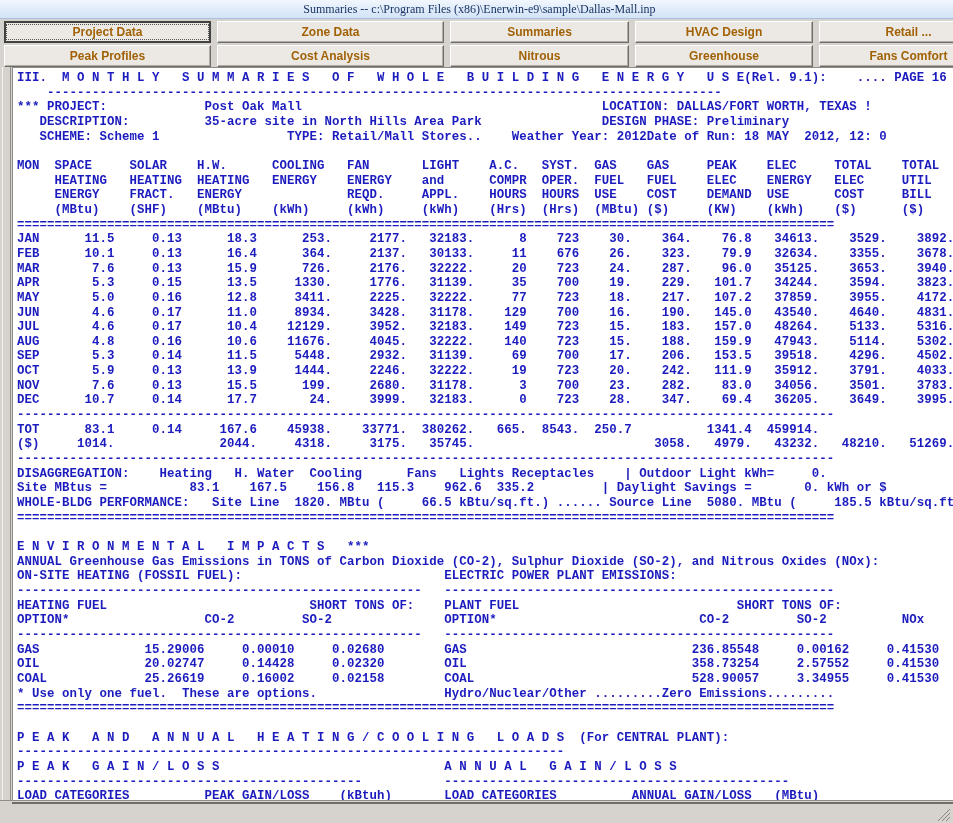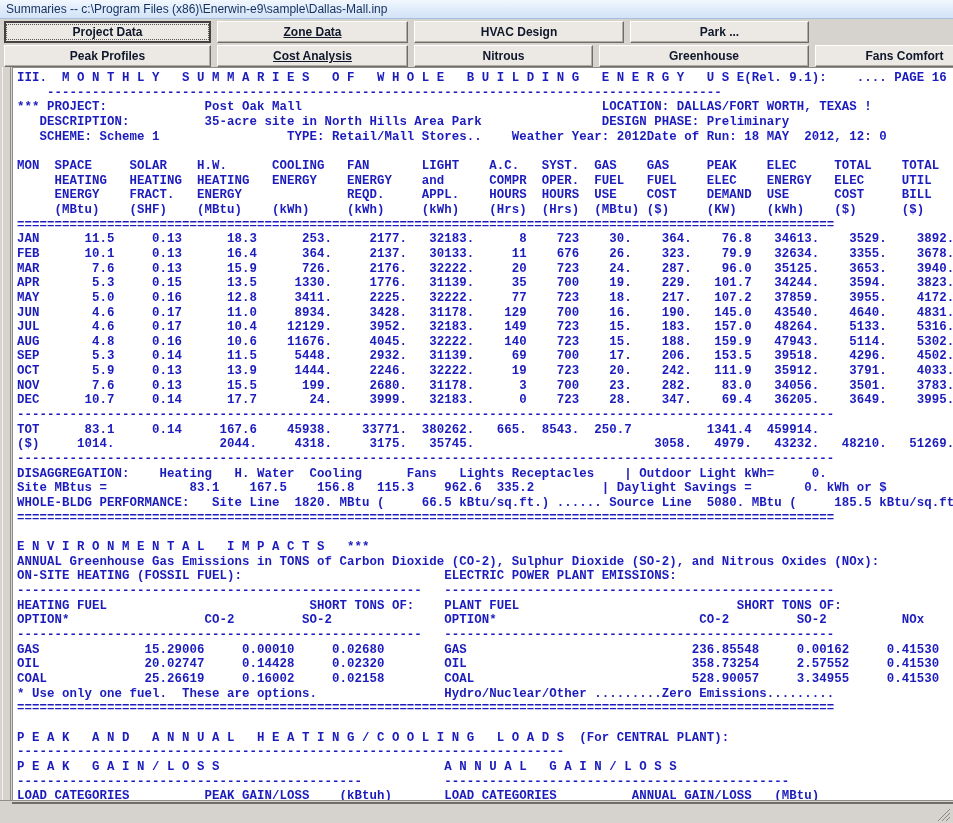--- a/index.html
+++ b/index.html
@@ -10,62 +10,63 @@
     -webkit-font-smoothing:none;
   }
   
   #titlebar{
     height:18px;
     background:linear-gradient(to bottom,#f2f7fd 0%,#e2edfb 45%,#d3e3f7 100%);
     border-bottom:1px solid #a8c0de;
     display:flex;align-items:center;
     padding-left:6px;
     font-size:12px;color:#13305e;
-    font-family:Liberation Sans, sans-serif;
+    font-family:Liberation Serif, serif;
     white-space:nowrap;
+    justify-content:center;
   }
   
   #toolbar{
     height:48px;
     background:#d6d3ce;
     padding:2px 4px 0 4px;
     box-sizing:border-box;
   }
   .btn-row{display:flex;height:22px;margin-bottom:2px;}
   .tb-btn{
     flex:0 0 auto;
     background:#ece9e4;
     border-top:1px solid #ffffff;
     border-left:1px solid #ffffff;
     border-right:1px solid #6f6b66;
     border-bottom:1px solid #6f6b66;
     box-shadow:inset -1px -1px 0 #b0aca6;
     font-family:"Liberation Sans", sans-serif;
-    font-size:12px;font-weight:bold;color:#0f172a;
+    font-size:12px;font-weight:bold;color:#a16207;
     display:flex;align-items:center;justify-content:center;
     cursor:default;
     margin-right:6px;
     box-sizing:border-box;
   }
   .tb-btn.focus{
     border:2px solid #444240;
     box-shadow:none;
   }
   .tb-btn.focus > span{
     border:1px dotted #555;
     padding:0 10px;
     display:block;
     width:100%;
     text-align:center;
     box-sizing:border-box;
   }
   .w1{width:207px;}
-  .w2{width:191px;text-decoration:underline;}
+  .w2{width:227px;}
   .w3{width:179px;}
-  .w4{width:210px;}
+  .w4{width:178px;}
   .w5{width:179px;}
   
   #clientwrap{
     position:relative;
     height:757px;
     background:#d6d3ce;
     padding-left:2px;
     box-sizing:border-box;
   }
   #vscroll-track{
@@ -121,25 +122,28 @@
 </div>
 
 <div id="toolbar">
   <div class="btn-row">
     <div class="tb-btn w1 focus">
         <span>Project Data</span>
       </div>
     <div class="tb-btn w2">
         <span>Zone Data</span>
       </div>
+    <div class="tb-btn w3">
+        <span>Summaries</span>
+      </div>
     <div class="tb-btn w4">
         <span>HVAC Design</span>
       </div>
     <div class="tb-btn w5">
-        <span>Park ...</span>
+        <span>Retail ...</span>
       </div>
   </div>
   <div class="btn-row">
     <div class="tb-btn w1">
         <span>Peak Profiles</span>
       </div>
     <div class="tb-btn w2">
         <span>Cost Analysis</span>
       </div>
     <div class="tb-btn w3">

